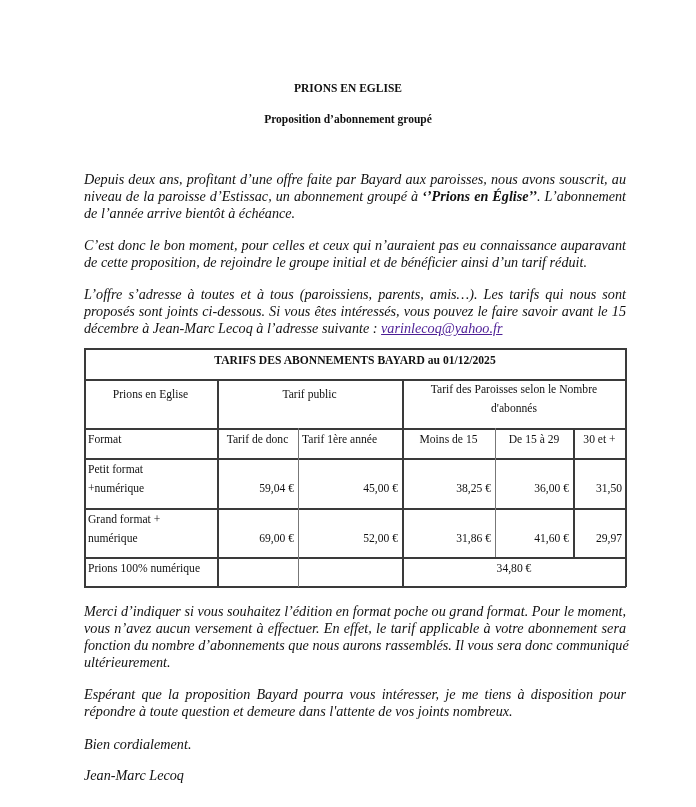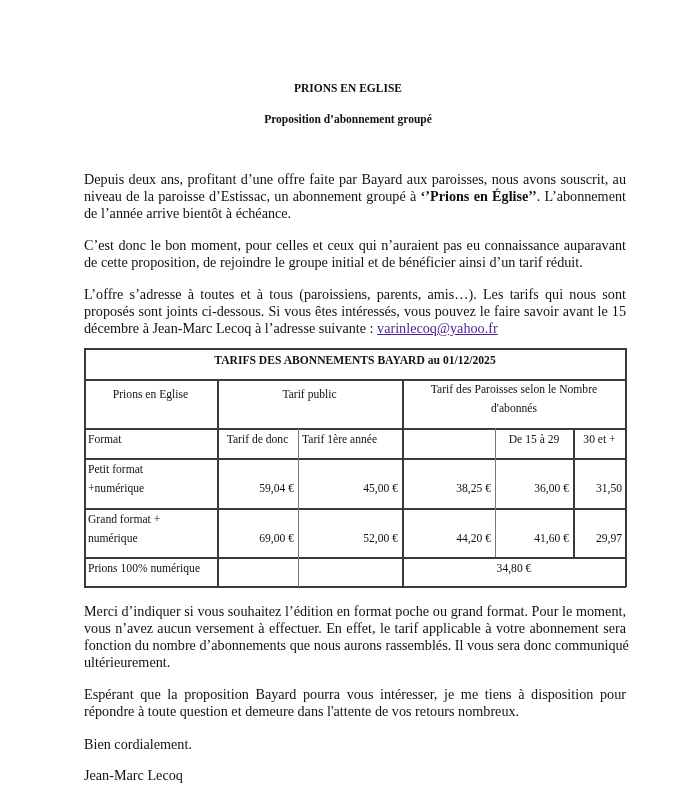--- a/index.html
+++ b/index.html
@@ -5,21 +5,21 @@
   html, body { margin: 0; padding: 0; background: #ffffff; }
   body { width: 696px; height: 807px; position: relative; overflow: hidden; color: #111; }
   .sans { font-family: Liberation Serif, serif; }
   .serif { font-family: "Liberation Serif", "DejaVu Serif", serif; }
 
   .heading { position: absolute; left: 0; width: 696px; text-align: center; font-weight: bold; font-size: 11.5px; }
   #h1 { top: 82px; }
   #h2 { top: 113px; }
 
   .para { position: absolute; left: 84px; width: 542px; font-size: 14.2px; line-height: 17px; margin: 0; text-align: justify; }
-  .para .l { display: block; white-space: nowrap; text-align-last: justify; }
+  .para .l { display: block; white-space: nowrap; text-align-last: justify; font-style: italic; }
   .para .l.last { text-align-last: left; }
   #p1 { top: 171px; }
   #p2 { top: 237px; }
   #p3 { top: 286px; }
   #p4 { top: 603px; }
   #p5 { top: 686px; }
   #p6 { top: 736px; }
   #p7 { top: 767px; }
   a.mail { color: #4c1d95; text-decoration: underline; }
   .bold { font-weight: bold; }
@@ -62,40 +62,41 @@
   <div class="cell c" style="left:0;top:31px;width:133px;height:49px;padding-top:6px;">Prions en Eglise</div>
   <div class="cell c" style="left:144px;top:31px;width:163px;height:49px;padding-top:6px;">Tarif public</div>
   <div class="cell c" style="left:318px;top:31px;width:224px;height:49px;padding-top:1px;">
     <span style="display:block">Tarif des Paroisses selon le Nombre</span>
     <span style="display:block">d'abonnés</span>
   </div>
 
   <div class="cell" style="left:0;top:80px;width:133px;height:30px;">Format</div>
   <div class="cell c" style="left:133px;top:80px;width:81px;height:30px;">Tarif de donc</div>
   <div class="cell" style="left:214px;top:80px;width:104px;height:30px;">Tarif 1ère année</div>
+  <div class="cell c" style="left:318px;top:80px;width:93px;height:30px;">Moins de 15</div>
   <div class="cell c" style="left:411px;top:80px;width:78px;height:30px;">De 15 à 29</div>
   <div class="cell c" style="left:489px;top:80px;width:53px;height:30px;">30 et +</div>
 
   <div class="cell" style="left:0;top:110px;width:133px;height:50px;">
     <span style="display:block">Petit format</span>
     <span style="display:block">+numérique</span>
   </div>
   <div class="cell r" style="left:133px;top:110px;width:81px;height:50px;padding-top:21px;">59,04 €</div>
   <div class="cell r" style="left:214px;top:110px;width:104px;height:50px;padding-top:21px;">45,00 €</div>
   <div class="cell r" style="left:318px;top:110px;width:93px;height:50px;padding-top:21px;">38,25 €</div>
   <div class="cell r" style="left:411px;top:110px;width:78px;height:50px;padding-top:21px;">36,00 €</div>
   <div class="cell r" style="left:489px;top:110px;width:53px;height:50px;padding-top:21px;">31,50</div>
 
   <div class="cell" style="left:0;top:160px;width:133px;height:49px;">
     <span style="display:block">Grand format +</span>
     <span style="display:block">numérique</span>
   </div>
   <div class="cell r" style="left:133px;top:160px;width:81px;height:49px;padding-top:21px;">69,00 €</div>
   <div class="cell r" style="left:214px;top:160px;width:104px;height:49px;padding-top:21px;">52,00 €</div>
-  <div class="cell r" style="left:318px;top:160px;width:93px;height:49px;padding-top:21px;">44,20 €</div>
+  <div class="cell r" style="left:318px;top:160px;width:93px;height:49px;padding-top:21px;">31,86 €</div>
   <div class="cell r" style="left:411px;top:160px;width:78px;height:49px;padding-top:21px;">41,60 €</div>
   <div class="cell r" style="left:489px;top:160px;width:53px;height:49px;padding-top:21px;">29,97</div>
 
   <div class="cell" style="left:0;top:209px;width:133px;height:30px;">Prions 100% numérique</div>
   <div class="cell r" style="left:133px;top:209px;width:81px;height:30px;"></div>
   <div class="cell r" style="left:214px;top:209px;width:104px;height:30px;"></div>
   <div class="cell c" style="left:318px;top:209px;width:224px;height:38px;">34,80 €</div>
 
   <div class="bdr" style="left:0;top:0;width:542px;height:1.5px;"></div>
   <div class="bdr" style="left:0;top:31px;width:542px;height:1.5px;"></div>
@@ -116,21 +117,21 @@
 
 <div id="p4" class="para serif">
   <span class="l">Merci d’indiquer si vous souhaitez l’édition en format poche ou grand format. Pour le moment,</span>
   <span class="l">vous n’avez aucun versement à effectuer. En effet, le tarif applicable à votre abonnement sera</span>
   <span class="l">fonction du nombre d’abonnements que nous aurons rassemblés. Il vous sera donc communiqué</span>
   <span class="l last">ultérieurement.</span>
 </div>
 
 <div id="p5" class="para serif">
   <span class="l">Espérant que la proposition Bayard pourra vous intéresser, je me tiens à disposition pour</span>
-  <span class="l last">répondre à toute question et demeure dans l'attente de vos retours nombreux.</span>
+  <span class="l last">répondre à toute question et demeure dans l'attente de vos joints nombreux.</span>
 </div>
 
 <div id="p6" class="para serif">
     <span class="l last">Bien cordialement.</span>
   </div>
 <div id="p7" class="para serif">
     <span class="l last">Jean-Marc Lecoq</span>
   </div>
 
 </body></html>

